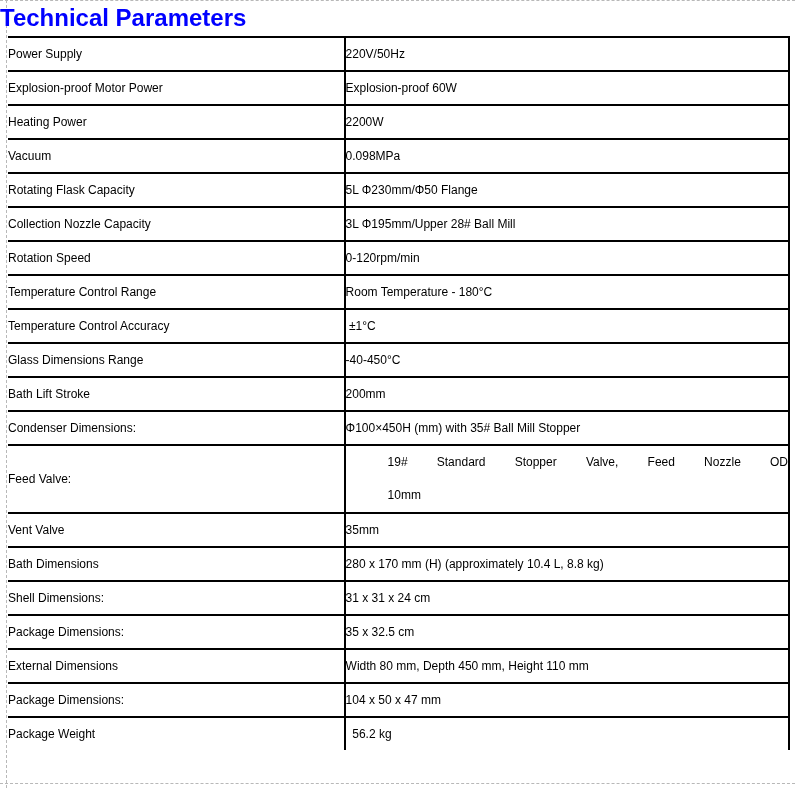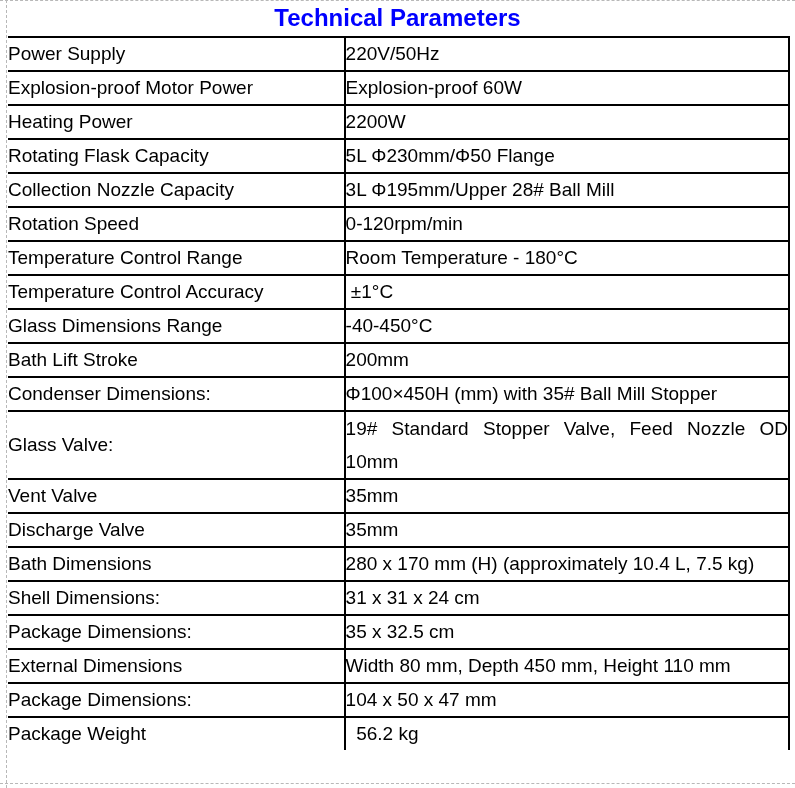--- a/index.html
+++ b/index.html
@@ -32,34 +32,34 @@
   .guide-bottom {
     position: absolute; left: 0; top: 783px; width: 795px; height: 0;
     border-top: 1px dashed var(--guide-color, #b8b8b8);
   }
   .doc-title {
     position: absolute;
     left: 0; top: 0;
     width: 795px;
     height: 36px;
     line-height: 36px;
-    text-align: center;
+    text-align: left;
     font-size: 24px;
     font-weight: bold;
     color: var(--title-color, #0000ff);
   }
   table.params {
     position: absolute;
     left: 8px;
     top: 36px;
     width: 782px;
     border-collapse: collapse;
     border-top: 2px solid var(--border-color, #000);
     border-right: 2px solid var(--border-color, #000);
-    font-size: 19px;
+    font-size: 12px;
   }
   table.params td {
     border-bottom: 2px solid var(--border-color, #000);
     height: 32px;
     line-height: 32px;
     vertical-align: middle;
     padding: 0;
   }
   table.params tr:last-child td {
     border-bottom: none; 
@@ -70,20 +70,21 @@
     white-space: pre-wrap;
   }
   td.value {
     padding-left: 7px;
     padding-right: 8px;
     white-space: pre-wrap;
   }
   .vline {
     line-height: 33px;
     white-space: pre-wrap;
+    padding-left: 42px;
   }
   .vline.justify {
     text-align: justify;
     text-align-last: justify;
   }
 </style>
 </head>
 <body>
 
 <div class="page">
@@ -105,20 +106,24 @@
         </tr>
         <tr>
           <td class="label">Explosion-proof Motor Power</td>
           <td class="value">Explosion-proof 60W</td>
         </tr>
         <tr>
           <td class="label">Heating Power</td>
           <td class="value">2200W</td>
         </tr>
         <tr>
+          <td class="label">Vacuum</td>
+          <td class="value">0.098MPa</td>
+        </tr>
+        <tr>
           <td class="label">Rotating Flask Capacity</td>
           <td class="value">5L Φ230mm/Φ50 Flange</td>
         </tr>
         <tr>
           <td class="label">Collection Nozzle Capacity</td>
           <td class="value">3L Φ195mm/Upper 28# Ball Mill</td>
         </tr>
         <tr>
           <td class="label">Rotation Speed</td>
           <td class="value">0-120rpm/min</td>
@@ -137,34 +142,30 @@
         </tr>
         <tr>
           <td class="label">Bath Lift Stroke</td>
           <td class="value">200mm</td>
         </tr>
         <tr>
           <td class="label">Condenser Dimensions:</td>
           <td class="value">Φ100×450H (mm) with 35# Ball Mill Stopper</td>
         </tr>
         <tr>
-          <td class="label">Glass Valve:</td>
+          <td class="label">Feed Valve:</td>
           <td class="value"><div class="vline justify">19# Standard Stopper Valve, Feed Nozzle OD</div><div class="vline">10mm</div></td>
         </tr>
         <tr>
           <td class="label">Vent Valve</td>
           <td class="value">35mm</td>
         </tr>
         <tr>
-          <td class="label">Discharge Valve</td>
-          <td class="value">35mm</td>
-        </tr>
-        <tr>
           <td class="label">Bath Dimensions</td>
-          <td class="value">280 x 170 mm (H) (approximately 10.4 L, 7.5 kg)</td>
+          <td class="value">280 x 170 mm (H) (approximately 10.4 L, 8.8 kg)</td>
         </tr>
         <tr>
           <td class="label">Shell Dimensions:</td>
           <td class="value">31 x 31 x 24 cm</td>
         </tr>
         <tr>
           <td class="label">Package Dimensions:</td>
           <td class="value">35 x 32.5 cm</td>
         </tr>
         <tr>

